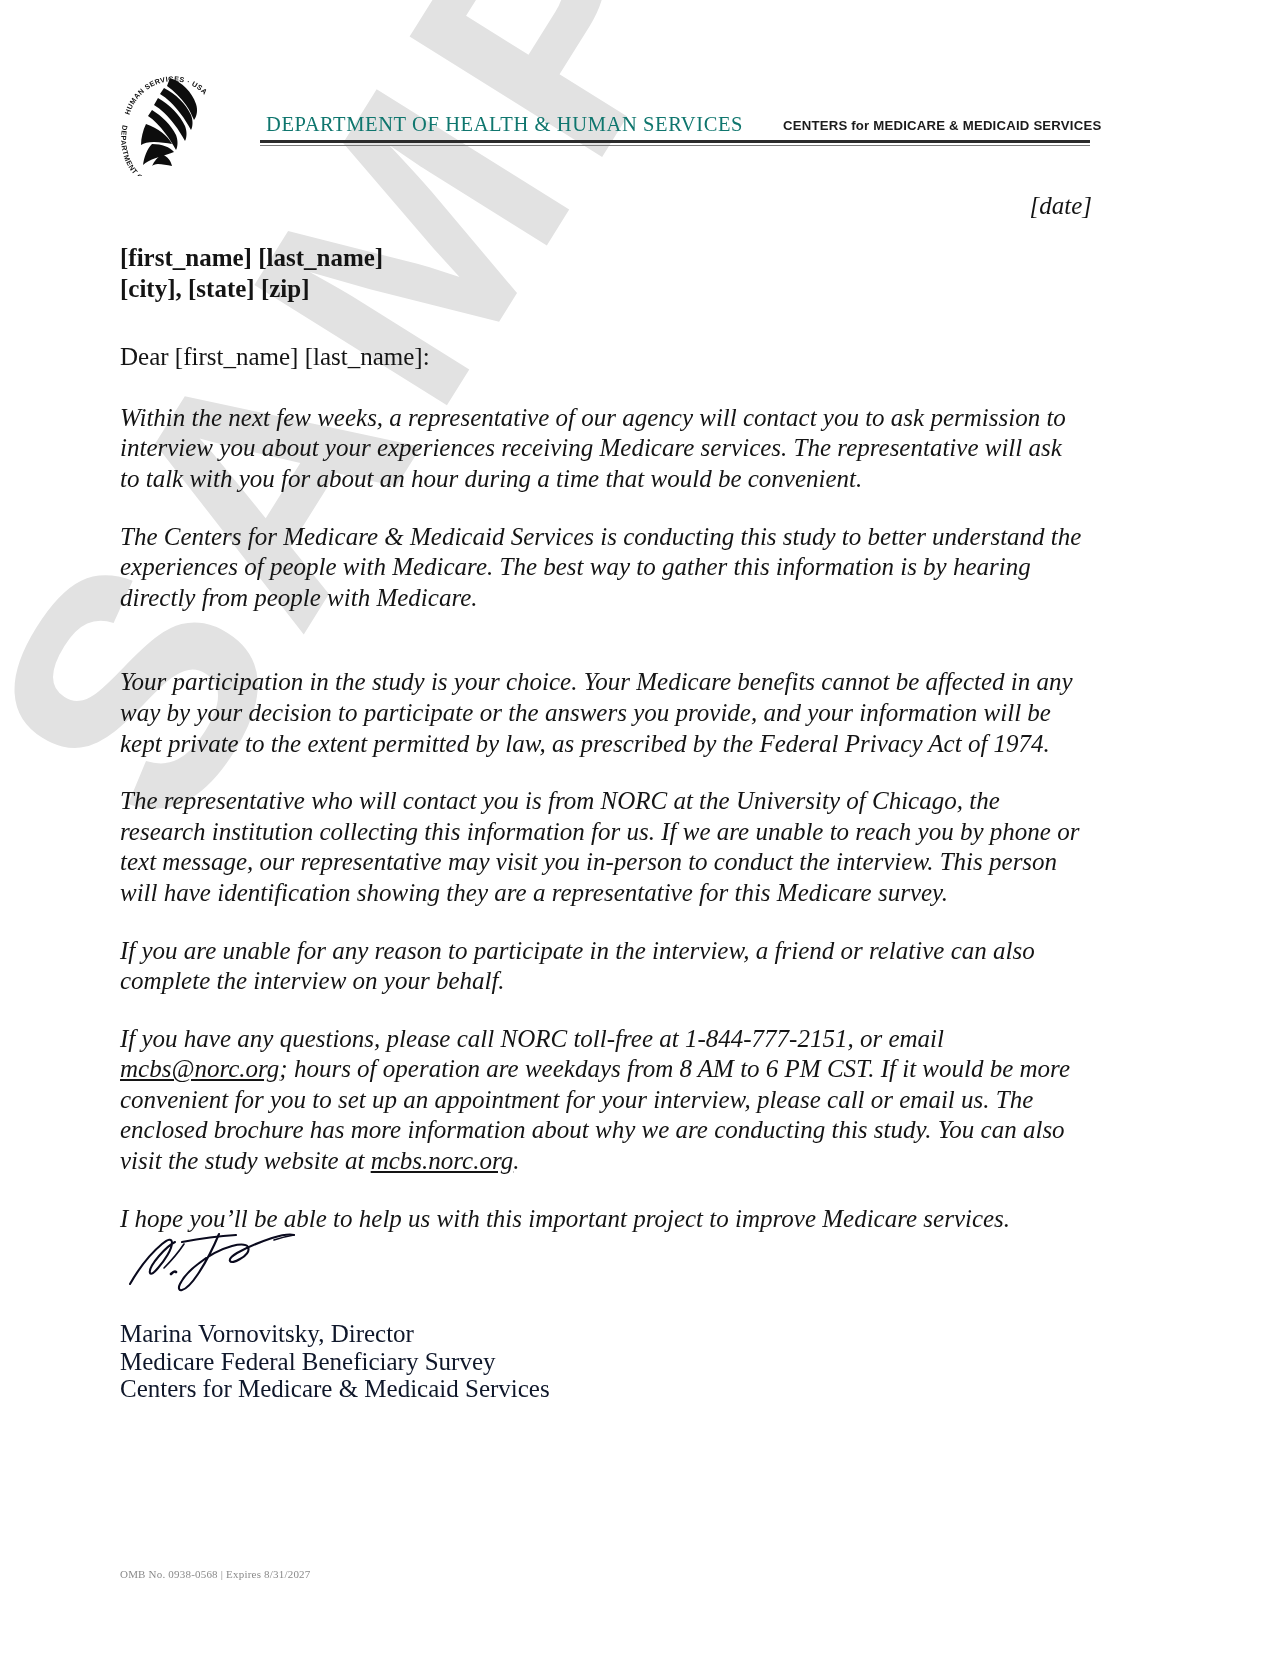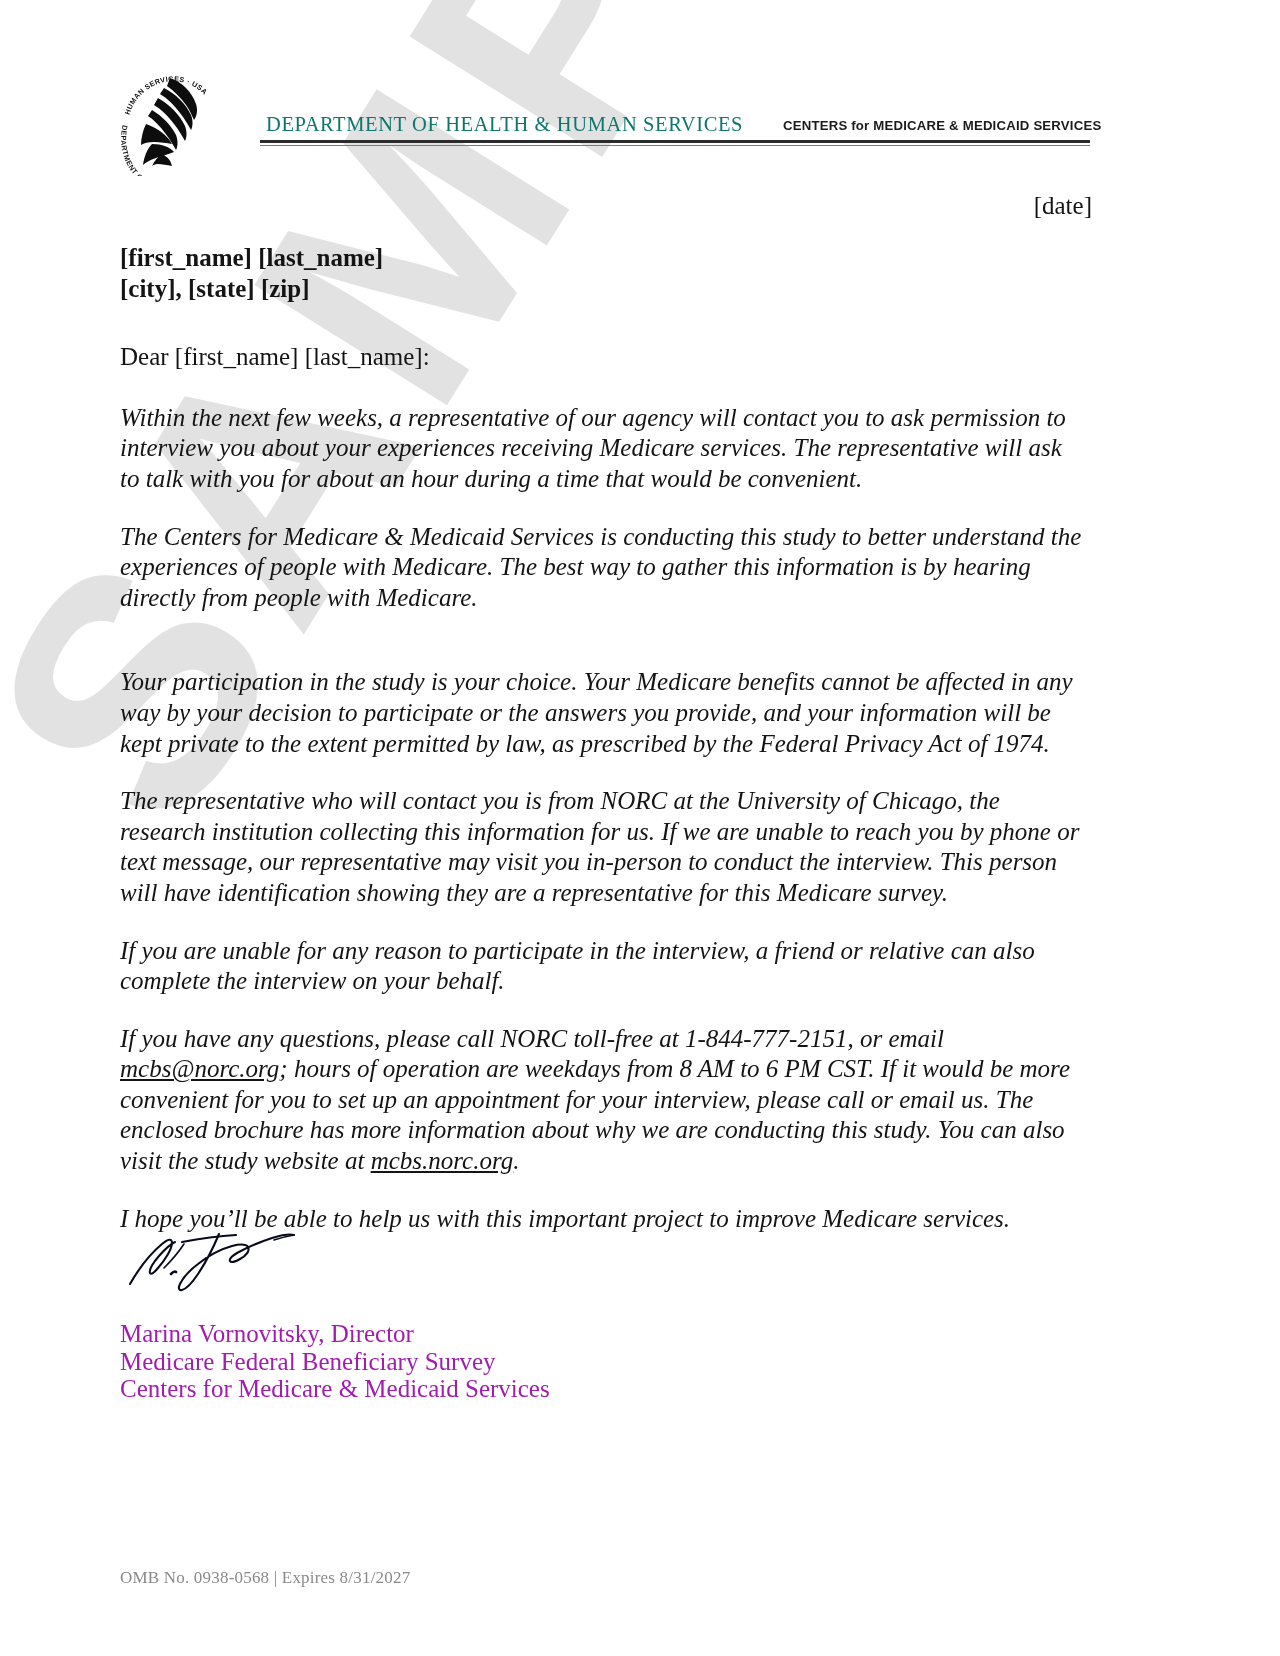--- a/index.html
+++ b/index.html
@@ -112,20 +112,21 @@
     top: 0;
     width: 1280px;
     z-index: 2;
   }
   .date-line {
     position: absolute;
     right: 188px;
     top: 192px;
     font-size: 25px;
     color: #141414;
+    font-style: italic;
   }
   .content {
     position: absolute;
     left: 120px;
     top: 243px;
     width: 966px;
     font-size: 25px;
     line-height: 30.6px;
     color: #141414;
   }
@@ -158,32 +159,32 @@
     z-index: 2;
   }
   .signature svg { display: block; }
 
   .signoff {
     position: absolute;
     left: 120px;
     top: 1320px;
     font-size: 25px;
     line-height: 27.5px;
-    color: #a21caf;
+    color: #0f172a;
     z-index: 2;
   }
   .signoff div { white-space: nowrap; }
 
   
   .footer {
     position: absolute;
     left: 120px;
     top: 1568px;
     font-family: "Liberation Serif", "DejaVu Serif", serif;
-    font-size: 17px;
+    font-size: 11px;
     color: #8a8a8a;
     letter-spacing: 0.2px;
     z-index: 2;
     white-space: nowrap;
   }
 </style>
 </head>
 <body>
 
 <div class="page">

